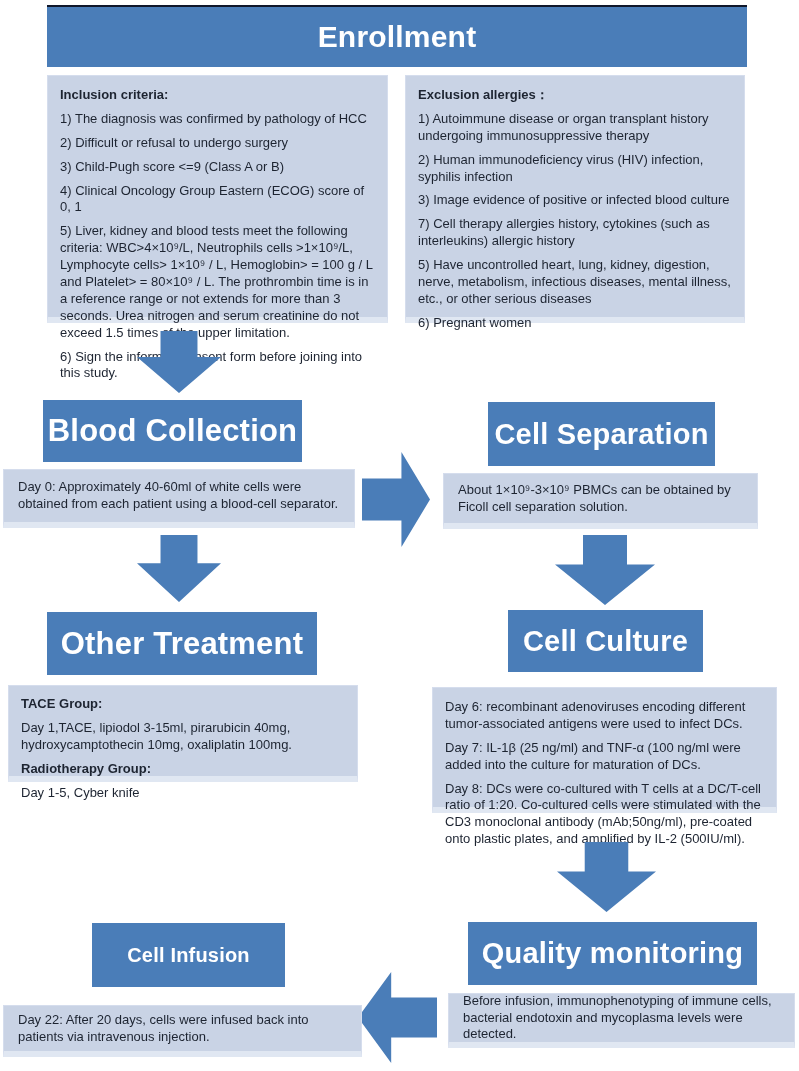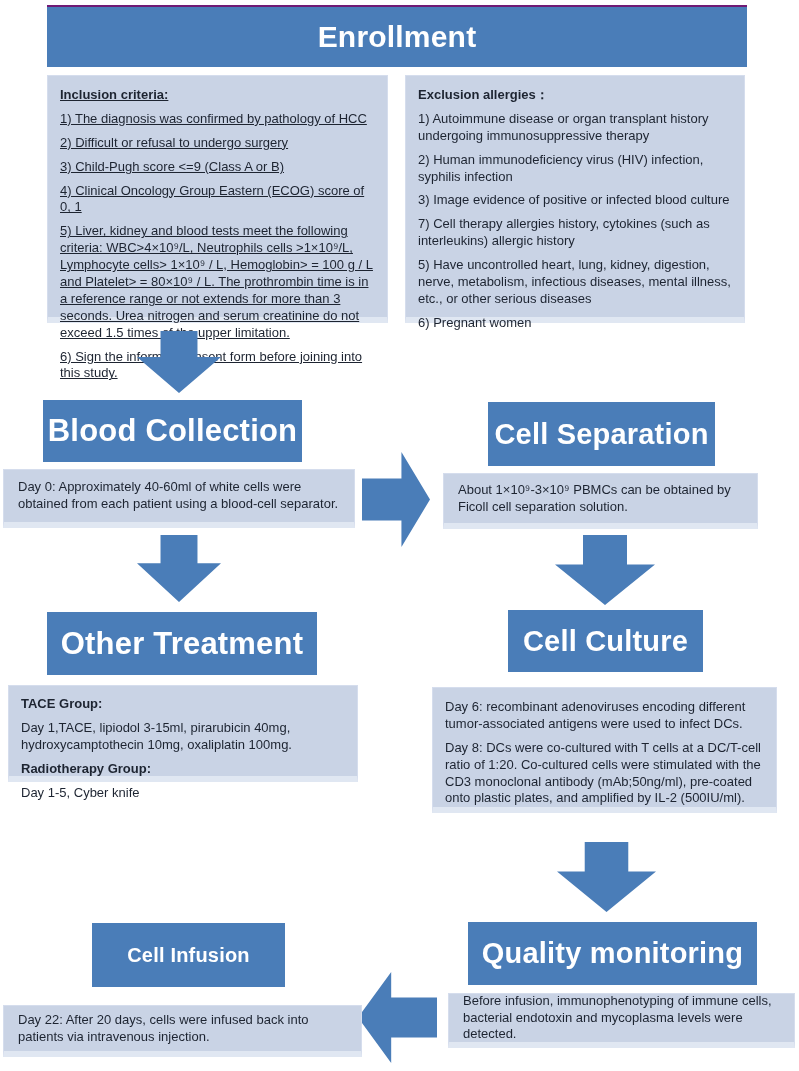--- a/index.html
+++ b/index.html
@@ -23,25 +23,25 @@
   .arrow svg{display:block;width:100%;height:100%;}
   .arrow polygon{fill:#4a7db8;}
   .pad{padding:4px 12px 4px 12px;}
   .vcenter{display:flex;flex-direction:column;justify-content:center;}
 </style>
 </head>
 <body>
 
 <div id="canvas">
 
-  <div class="hdr" style="left:47px;top:5px;width:700px;height:60px;font-size:30px;border-top:2px solid #701a75;">
+  <div class="hdr" style="left:47px;top:5px;width:700px;height:60px;font-size:30px;border-top:2px solid #0f172a;">
     <span>Enrollment</span>
   </div>
 
-  <div class="panel pad" style="left:47px;top:75px;width:341px;height:248px;text-decoration:underline;">
+  <div class="panel pad" style="left:47px;top:75px;width:341px;height:248px;">
     <p class="bold">Inclusion criteria:</p>
     <p>1) The diagnosis was confirmed by pathology of HCC</p>
     <p>2) Difficult or refusal to undergo surgery</p>
     <p>3) Child-Pugh score &lt;=9 (Class A or B)</p>
     <p>4) Clinical Oncology Group Eastern (ECOG) score of 0, 1</p>
     <p>5) Liver, kidney and blood tests meet the following criteria: WBC&gt;4×10⁹/L, Neutrophils cells &gt;1×10⁹/L, Lymphocyte cells&gt; 1×10⁹ / L, Hemoglobin&gt; = 100 g / L and Platelet&gt; = 80×10⁹ / L. The prothrombin time is in a reference range or not extends for more than 3 seconds. Urea nitrogen and serum creatinine do not exceed 1.5 times of the upper limitation.</p>
     <p>6) Sign the informed consent form before joining into this study.</p>
   </div>
 
   <div class="panel pad" style="left:405px;top:75px;width:340px;height:248px;">
@@ -100,20 +100,21 @@
     <p>Day 1,TACE, lipiodol 3-15ml, pirarubicin 40mg, hydroxycamptothecin 10mg, oxaliplatin 100mg.</p>
     <p class="bold">Radiotherapy Group:</p>
     <p>Day 1-5, Cyber knife</p>
   </div>
 
   <div class="hdr" style="left:508px;top:610px;width:195px;height:62px;font-size:29px;">
     <span>Cell Culture</span>
   </div>
   <div class="panel" style="left:432px;top:687px;width:345px;height:126px;padding:4px 12px;">
     <p>Day 6: recombinant adenoviruses encoding different tumor-associated antigens were used to infect DCs.</p>
+    <p>Day 7: IL-1β (25 ng/ml) and TNF-α (100 ng/ml were added into the culture for maturation of DCs.</p>
     <p>Day 8: DCs were co-cultured with T cells at a DC/T-cell ratio of 1:20. Co-cultured cells were stimulated with the CD3 monoclonal antibody (mAb;50ng/ml), pre-coated onto plastic plates, and amplified by IL-2 (500IU/ml).</p>
   </div>
 
   <div class="arrow" style="left:557px;top:842px;width:99px;height:70px;">
     <svg viewBox="0 0 100 100" preserveAspectRatio="none">
         <polygon points="28,0 72,0 72,42 100,42 50,100 0,42 28,42"></polygon>
       </svg>
   </div>
 
   <div class="hdr" style="left:468px;top:922px;width:289px;height:63px;font-size:29px;">

